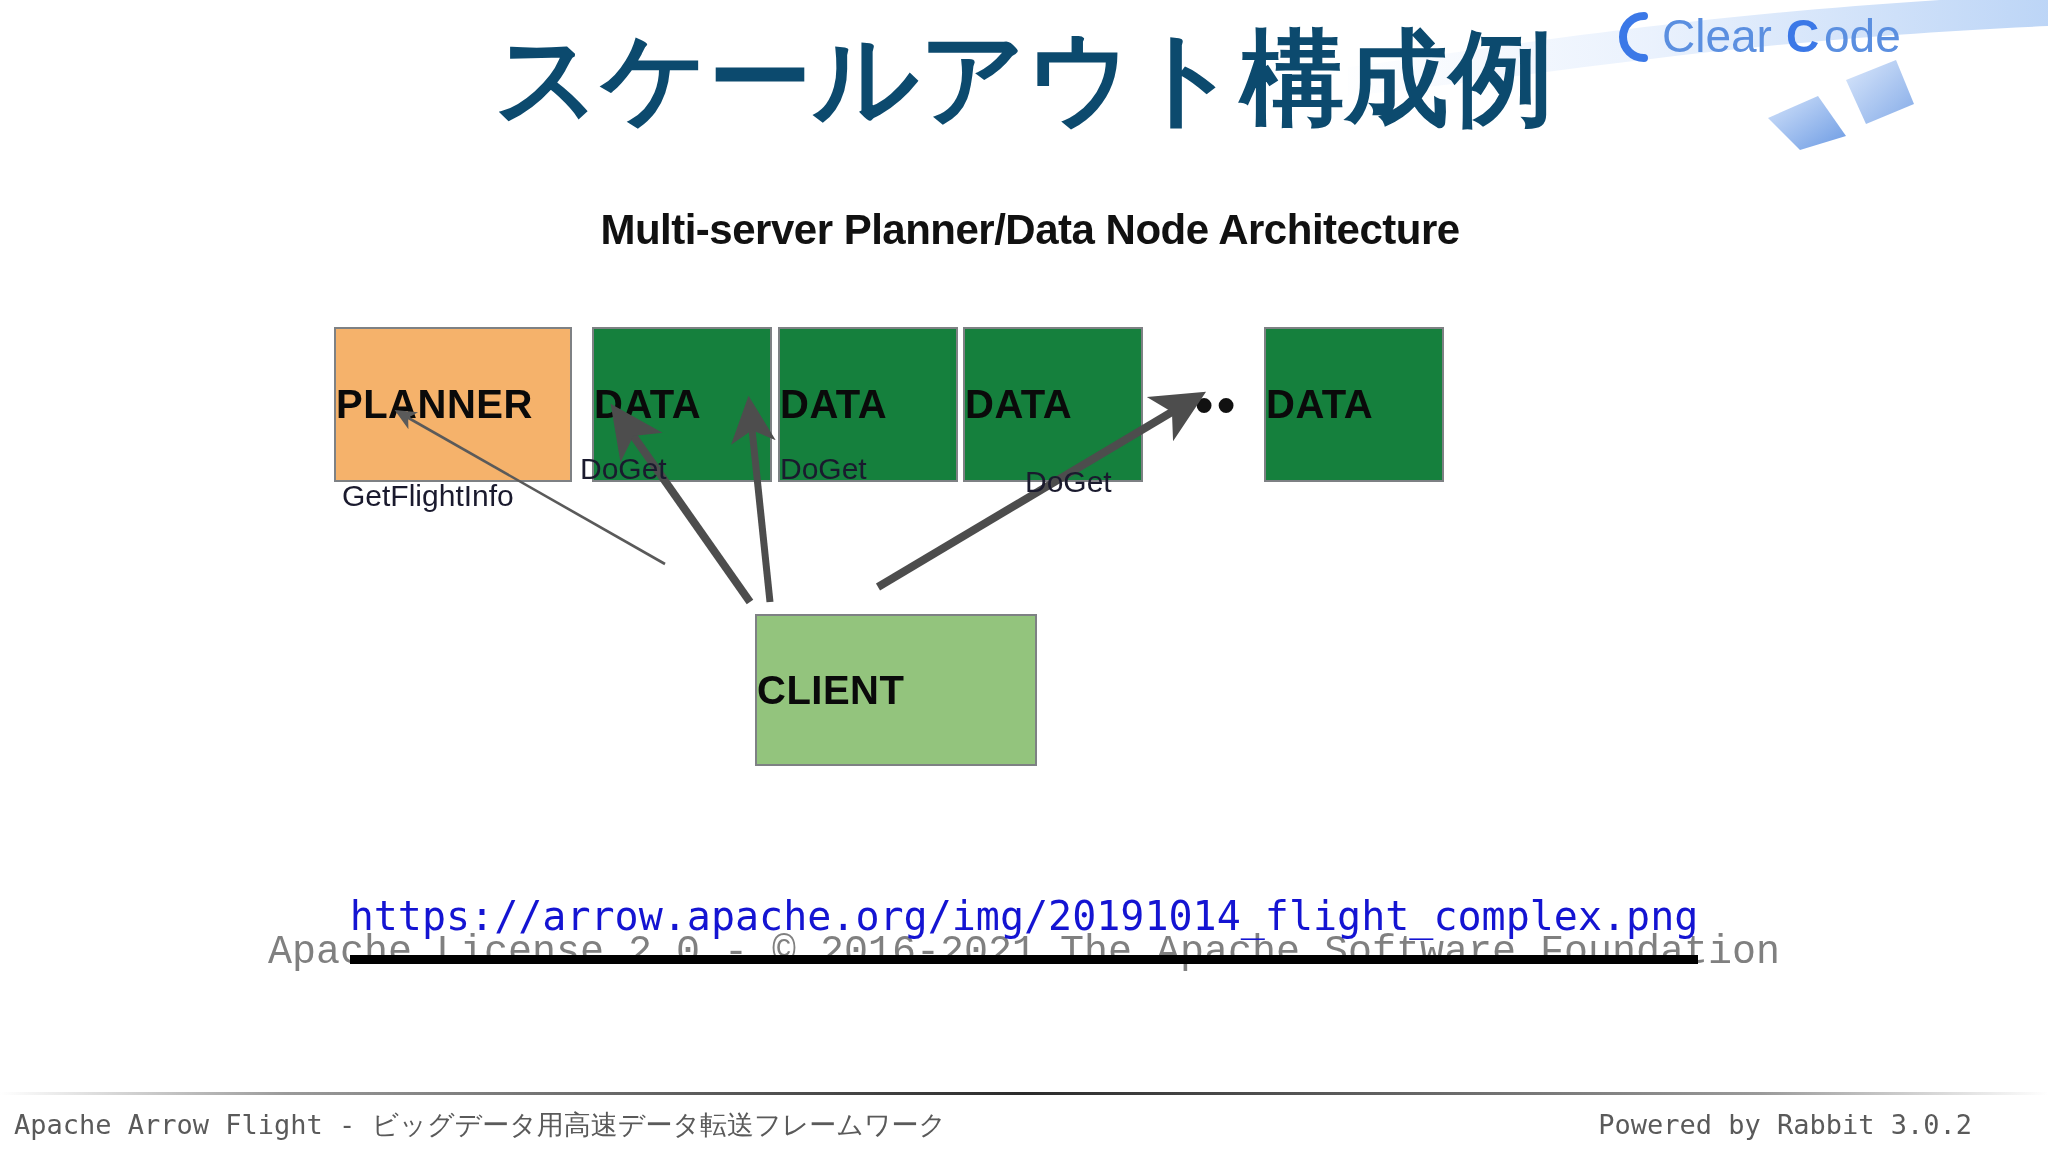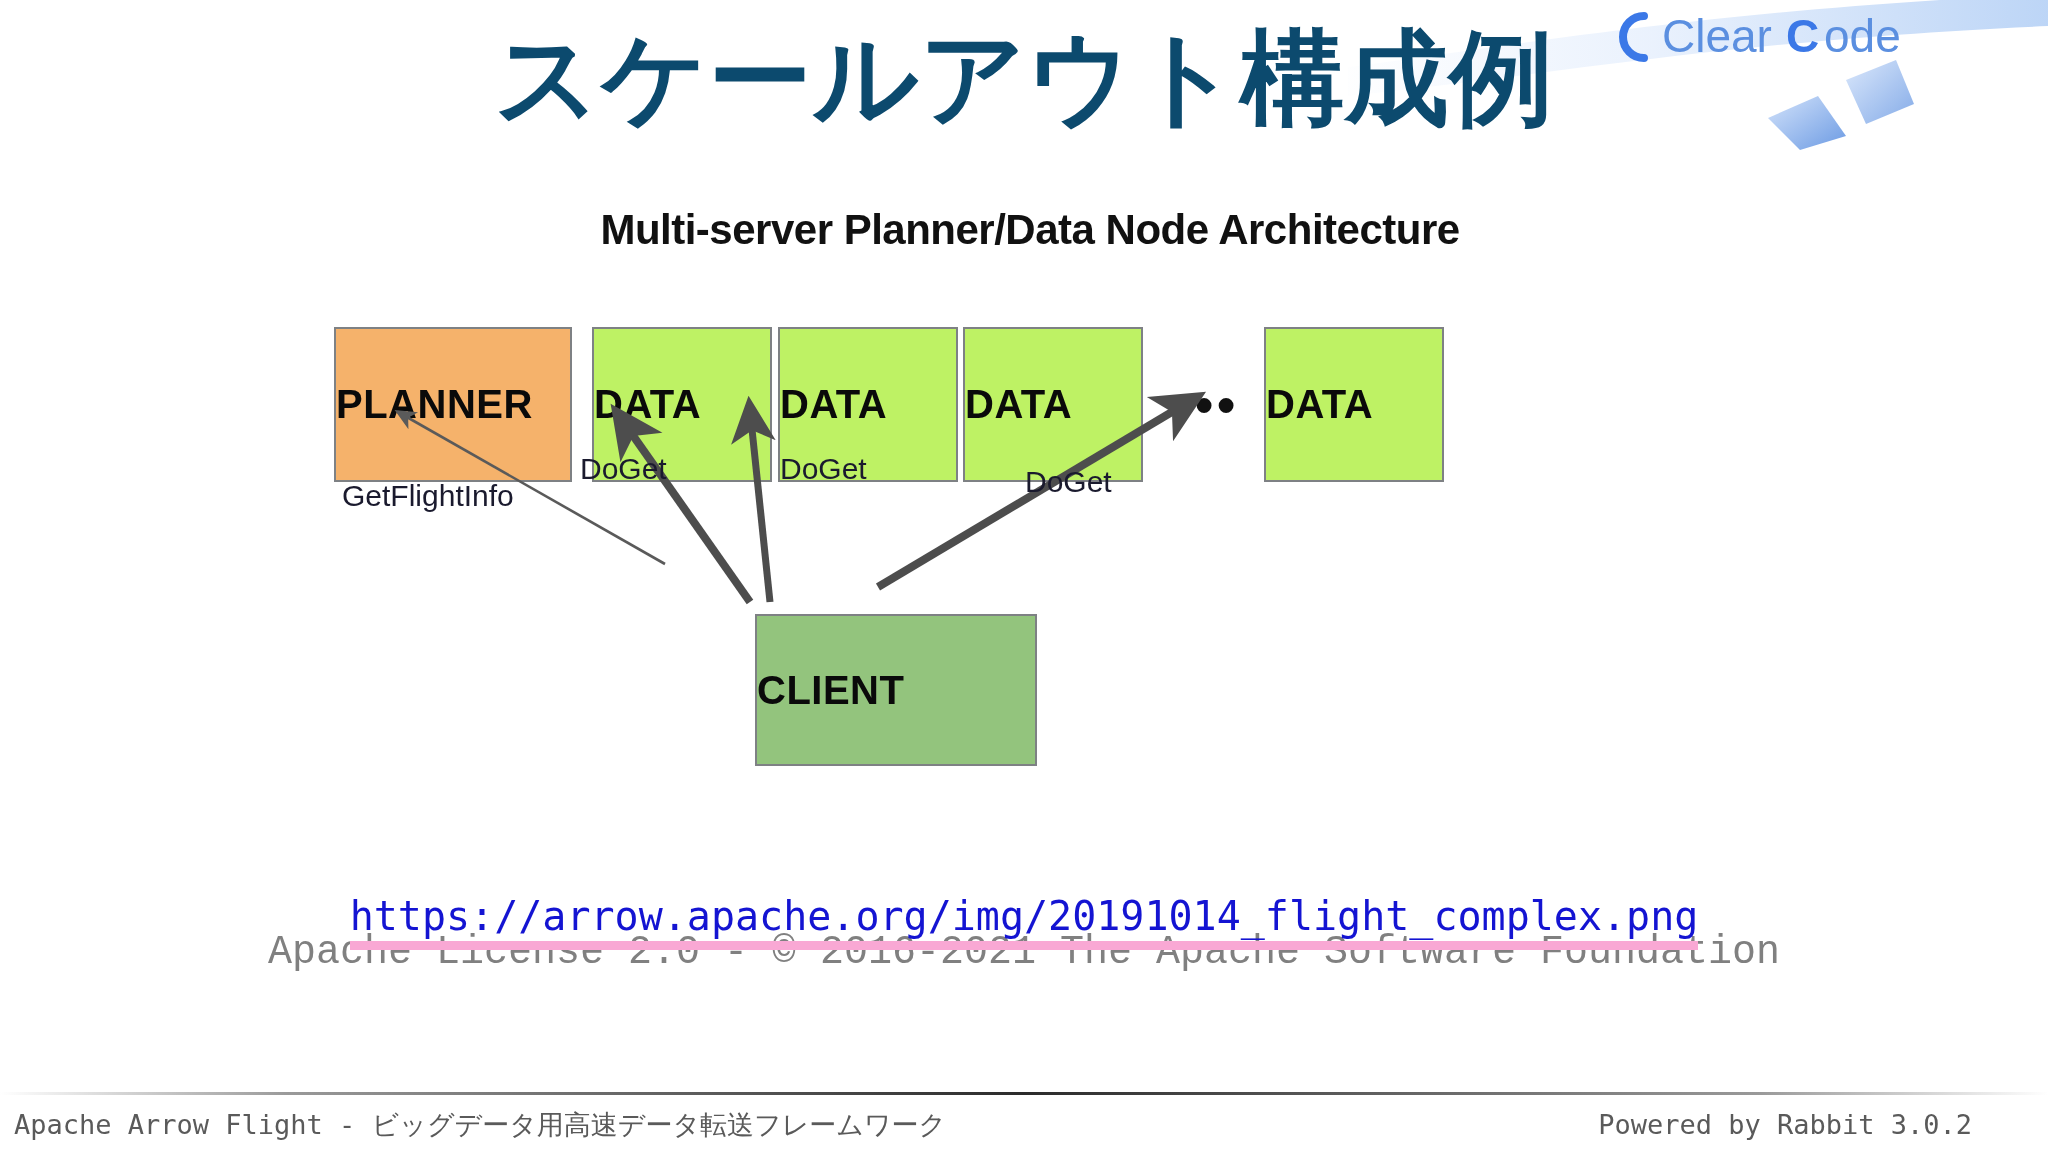--- a/index.html
+++ b/index.html
@@ -87,21 +87,21 @@
     font-weight: 700;
     color: #0a0a0a;
     font-family: "Liberation Sans", sans-serif;
     letter-spacing: 0.5px;
   }
   .node-planner {
     left: 14px;  top: 125px;  width: 238px; height: 155px;
     background: #f5b26b;
     font-size: 40px;
   }
-  .node-data { background: #bef264; font-size: 40px; width: 180px; height: 155px; top: 125px; }
+  .node-data { background: #15803d; font-size: 40px; width: 180px; height: 155px; top: 125px; }
   .node-d1 { left: 272px; }
   .node-d2 { left: 458px; }
   .node-d3 { left: 643px; }
   .node-d4 { left: 944px; }
 
   .ellipsis {
     position: absolute;
     left: 840px;
     top: 178px;
     width: 92px;
@@ -145,21 +145,21 @@
     top: 888px;
     width: 2048px;
     text-align: center;
     font-size: 40px;
     line-height: 56px;
     color: #1414d2;
     font-family: "DejaVu Sans Mono", "Liberation Mono", monospace;
     white-space: nowrap;
     z-index: 3;
   }
-  .source-url span { border-bottom: 9px solid #f9a8d4; padding-bottom: 2px; }
+  .source-url span { border-bottom: 9px solid #000000; padding-bottom: 16px; }
 
   .source-license {
     position: absolute;
     left: 0;
     top: 925px;
     width: 2048px;
     text-align: center;
     font-size: 40px;
     line-height: 56px;
     color: #808080;

